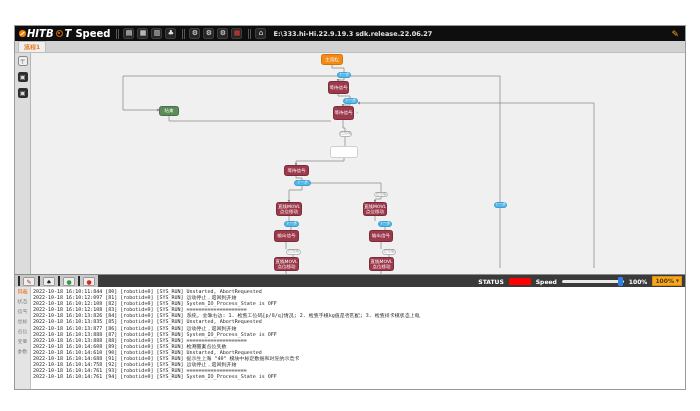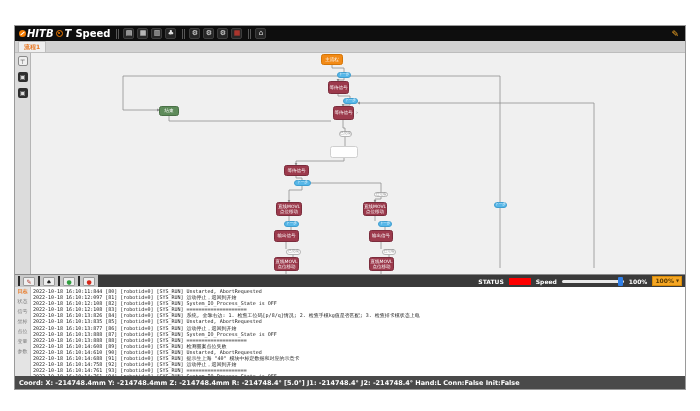--- a/index.html
+++ b/index.html
@@ -90,20 +90,21 @@
       <span class="tico">▦</span>
       <span class="tico">▥</span>
       <span class="tico">♣</span>
       <span class="tsep"></span>
       <span class="tico">⚙</span>
       <span class="tico">⚙</span>
       <span class="tico">⚙</span>
       <span class="tico red">▦</span>
       <span class="tsep"></span>
       <span class="tico">⌂</span>
+      <span class="tpath">E:\333.hi-Hi.22.9.19.3 sdk.release.22.06.27</span>
       <span class="tb-spacer"></span>
       <span class="pencil">✎</span>
     </div>
 
     <div class="tabbar">
       <span class="tab">流程1</span>
     </div>
 
     <div class="mid">
       <div class="sidebar">
@@ -266,18 +267,15 @@
         <div class="logline">2022-10-18 16:10:13:888 [88] [robotid=0] [SYS_RUN] ====================</div>
         <div class="logline">2022-10-18 16:10:14:608 [89] [robotid=0] [SYS_RUN] 检测图案点位失败</div>
         <div class="logline">2022-10-18 16:10:14:610 [90] [robotid=0] [SYS_RUN] Unstarted, AbortRequested</div>
         <div class="logline">2022-10-18 16:10:14:688 [91] [robotid=0] [SYS_RUN] 提示生上海 "40" 模块中标定数据和对应的示意卡</div>
         <div class="logline">2022-10-18 16:10:14:758 [92] [robotid=0] [SYS_RUN] 运动停止，退回到开始</div>
         <div class="logline">2022-10-18 16:10:14:761 [93] [robotid=0] [SYS_RUN] ====================</div>
         <div class="logline">2022-10-18 16:10:14:761 [94] [robotid=0] [SYS_RUN] System_IO_Process_State is OFF</div>
       </div>
     </div>
 
-    <div class="statusbar">
-      <span>Coord: X: -214748.4mm Y: -214748.4mm Z: -214748.4mm R: -214748.4° [5.0°] J1: -214748.4° J2: -214748.4° Hand:L Conn:False Init:False</span>
-    </div>
 
   </div>
 </div>
 
 </body></html>

